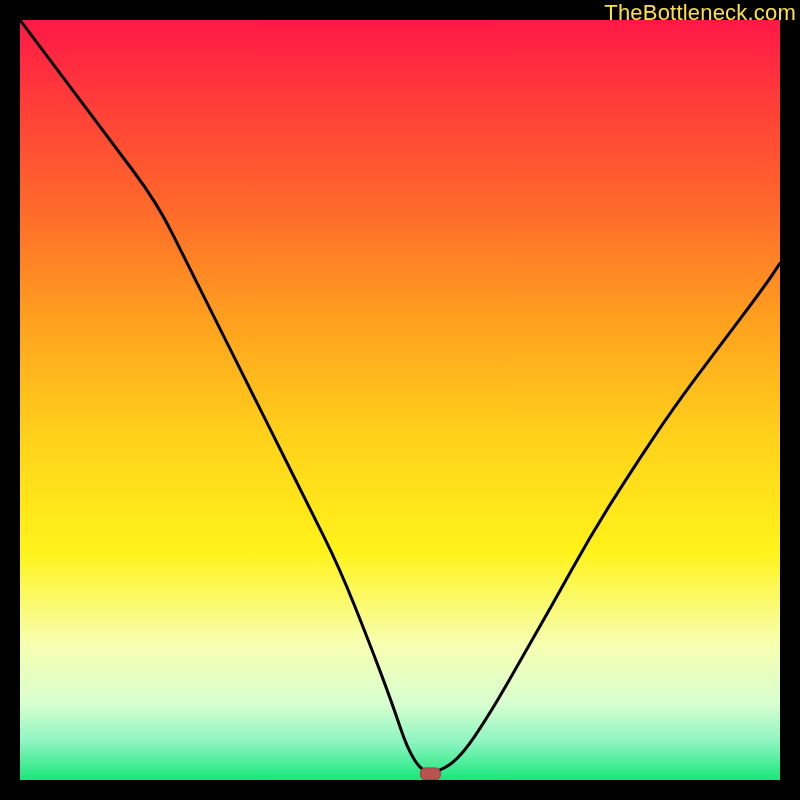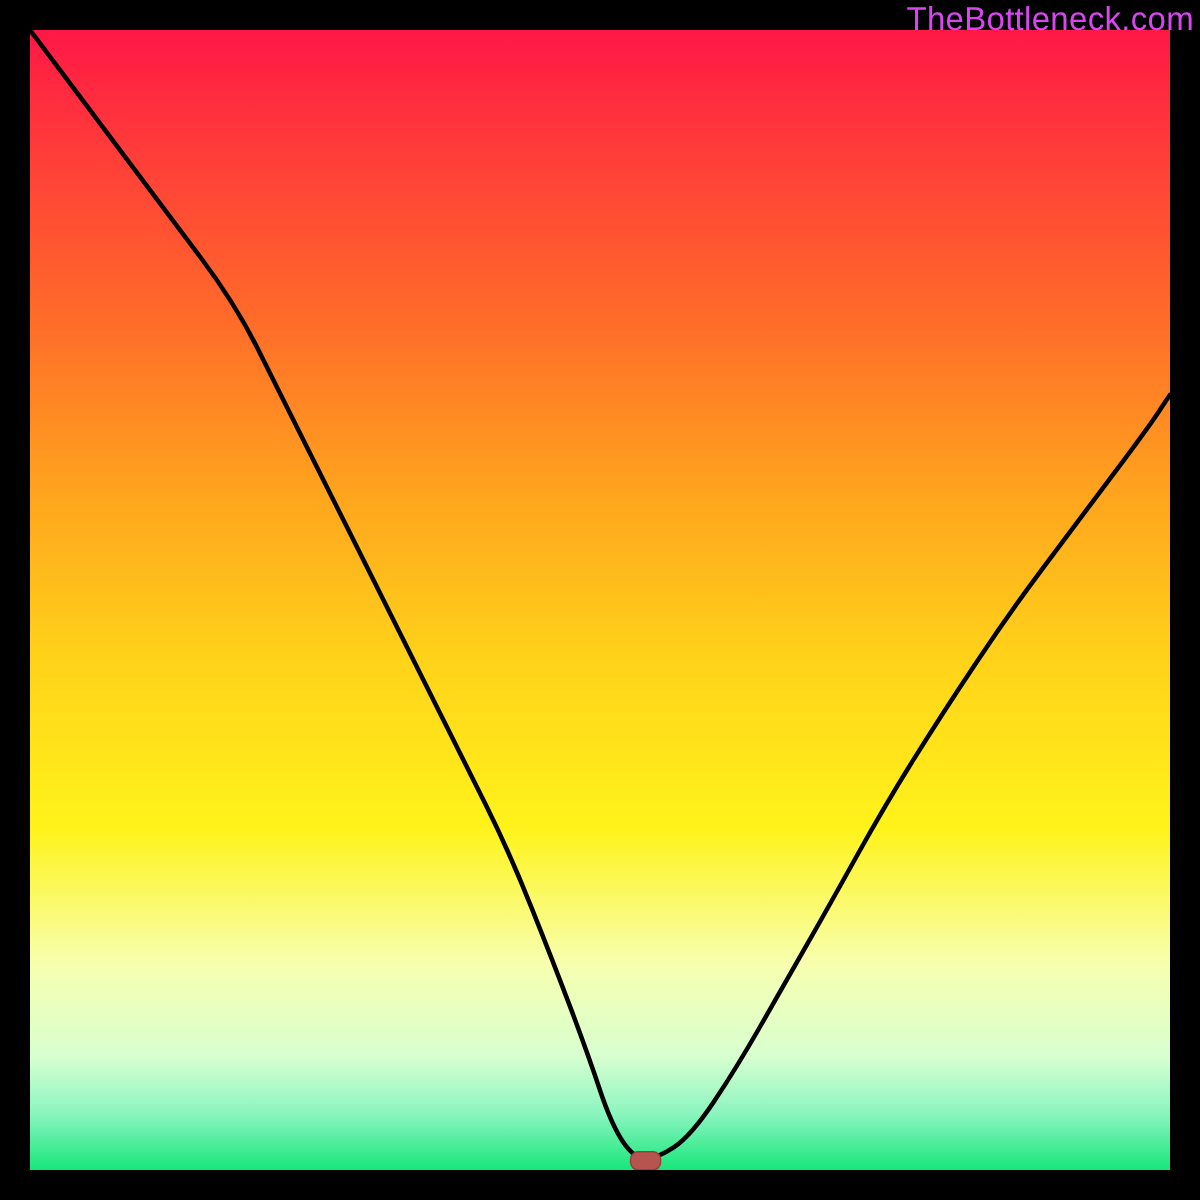--- a/index.html
+++ b/index.html
@@ -21,21 +21,21 @@
     position: absolute;
     left: 20px;
     top: 20px;
     width: 760px;
     height: 760px;
   }
   .watermark {
     position: absolute;
     top: 0px;
     right: 4px;
-    color: #d946ef;
+    color: #fde047;
     font-size: 22px;
     font-weight: 500;
     letter-spacing: 0.2px;
     user-select: none;
   }
 </style>
 </head>
 <body>
 
 <div class="frame">

